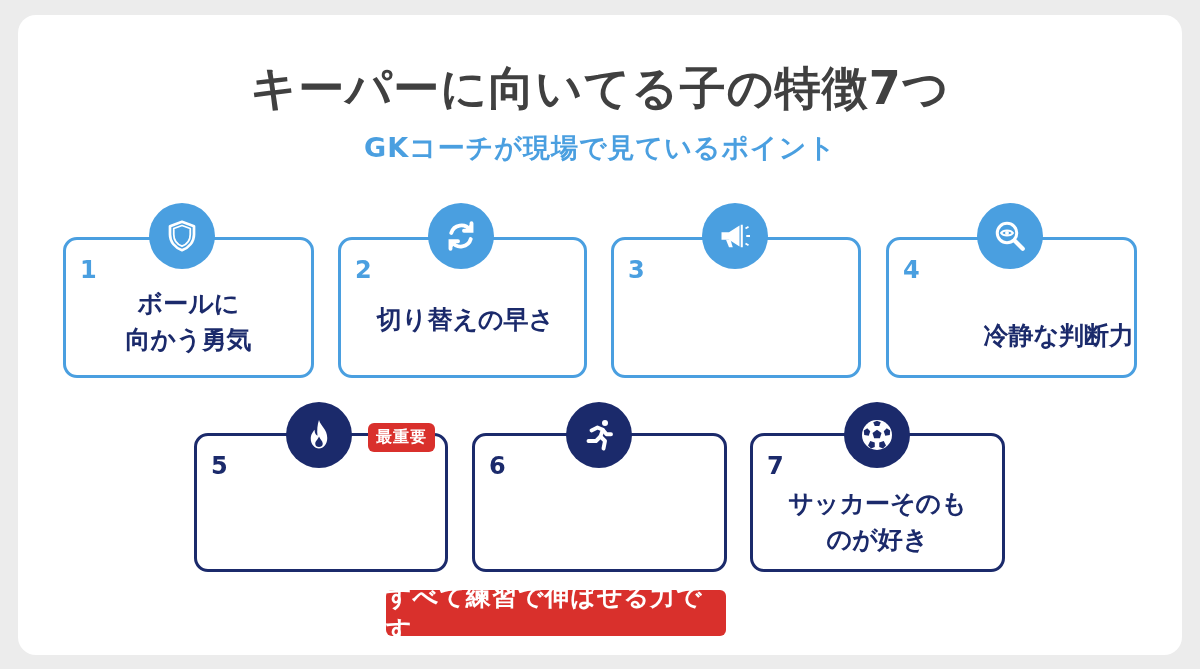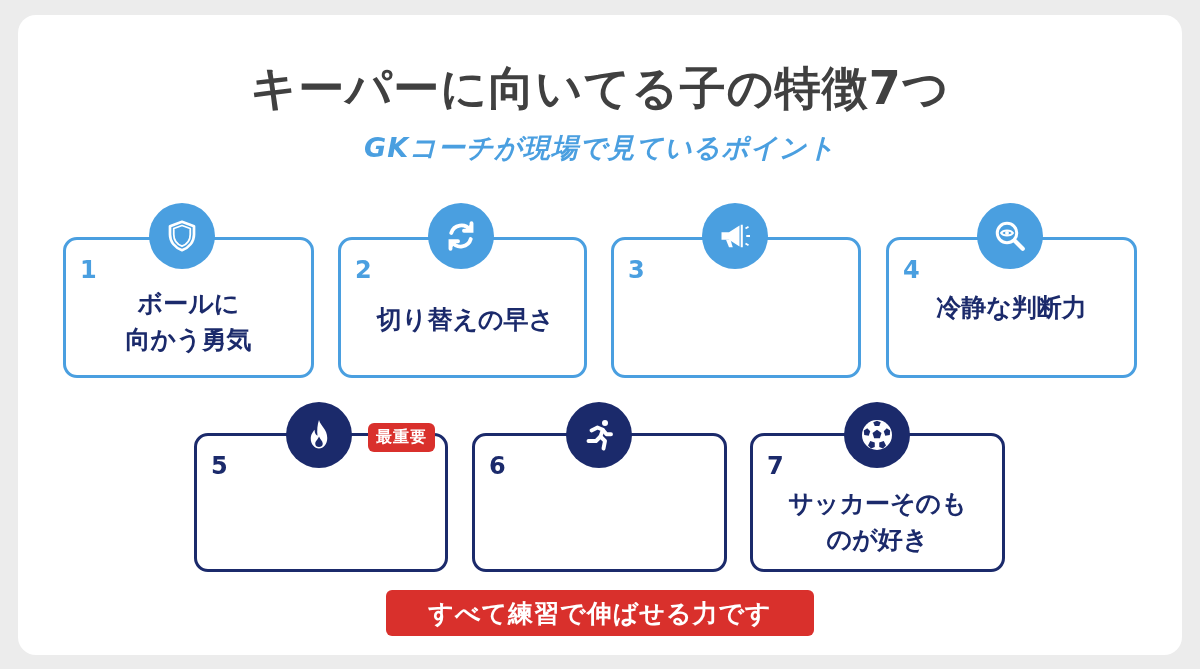--- a/index.html
+++ b/index.html
@@ -8,21 +8,21 @@
   .card {
     position: absolute; left: 18px; top: 15px; width: 1164px; height: 640px;
     background: #ffffff; border-radius: 18px;
   }
   .title {
     position: absolute; left: 0; top: 58px; width: 1200px; text-align: center;
     font-size: 46px; font-weight: 900; color: #404040; letter-spacing: 1px;
   }
   .subtitle {
     position: absolute; left: 0; top: 130px; width: 1200px; text-align: center;
-    font-size: 27px; font-weight: bold; color: #4a9fe0; letter-spacing: 1px; font-style: italic;
+    font-size: 27px; font-weight: bold; color: #4a9fe0; letter-spacing: 1px;
   }
   .box {
     position: absolute; background: #fff; border-radius: 14px; border: 3px solid #4a9fe0;
   }
   .box.navy { border-color: #1b2a6b; }
   .num {
     position: absolute; left: 14px; top: 16px; font-size: 24px; font-weight: bold; color: #4a9fe0;
   }
   .navy .num { color: #1b2a6b; }
   .label {
@@ -33,21 +33,21 @@
     position: absolute; width: 66px; height: 66px; border-radius: 50%;
     background: #4a9fe0; display: flex; align-items: center; justify-content: center;
   }
   .navy-icon { background: #1b2a6b; }
   .icon svg { width: 36px; height: 36px; }
   .badge {
     position: absolute; background: #d9302c; color: #fff; font-size: 16px; font-weight: bold;
     border-radius: 6px; padding: 4px 8px; letter-spacing: 1px;
   }
   .banner {
-    position: absolute; left: 386px; top: 590px; width: 428px; height: 46px;
+    position: absolute; left: 386px; top: 590px; width: 340px; height: 46px;
     background: #d9302c; border-radius: 6px; color: #fff; font-size: 25px; font-weight: bold;
     display: flex; align-items: center; justify-content: center; letter-spacing: 1px;
   }
 </style>
 </head>
 <body>
 
 <div class="card"></div>
 
 <div class="title">キーパーに向いてる子の特徴7つ</div>
@@ -85,21 +85,21 @@
   <svg viewBox="0 0 24 24" fill="#fff">
     <path d="M3 9.5 H8 L15 5 V19 L8 14.5 H3 Z"></path>
     <path d="M6 14.5 L8 19.5 H10.5 L9 14.5 Z"></path>
     <rect x="15.8" y="4.5" width="1.4" height="15"></rect>
     <path d="M19 7 L21 5.8 M19.5 12 H22 M19 17 L21 18.2" stroke="#fff" stroke-width="1.2"></path>
   </svg>
 </div>
 
 <div class="box" style="left:886px;top:237px;width:251px;height:141px;">
   <div class="num">4</div>
-  <div class="label" style="top:50px;">冷静な判断力</div>
+  <div class="label" style="top:78px;text-align:right;">冷静な判断力</div>
 </div>
 <div class="icon" style="left:977px;top:203px;">
   <svg viewBox="0 0 24 24" fill="none" stroke="#fff" stroke-width="2">
     <circle cx="10" cy="10" r="6.5"></circle>
     <path d="M15 15 L20.5 20.5" stroke-width="2.8" stroke-linecap="round"></path>
     <path d="M6 10 C7.5 7.8 12.5 7.8 14 10 C12.5 12.2 7.5 12.2 6 10 Z" stroke-width="1.3"></path>
     <circle cx="10" cy="10" r="1.3" fill="#fff" stroke="none"></circle>
   </svg>
 </div>
 

